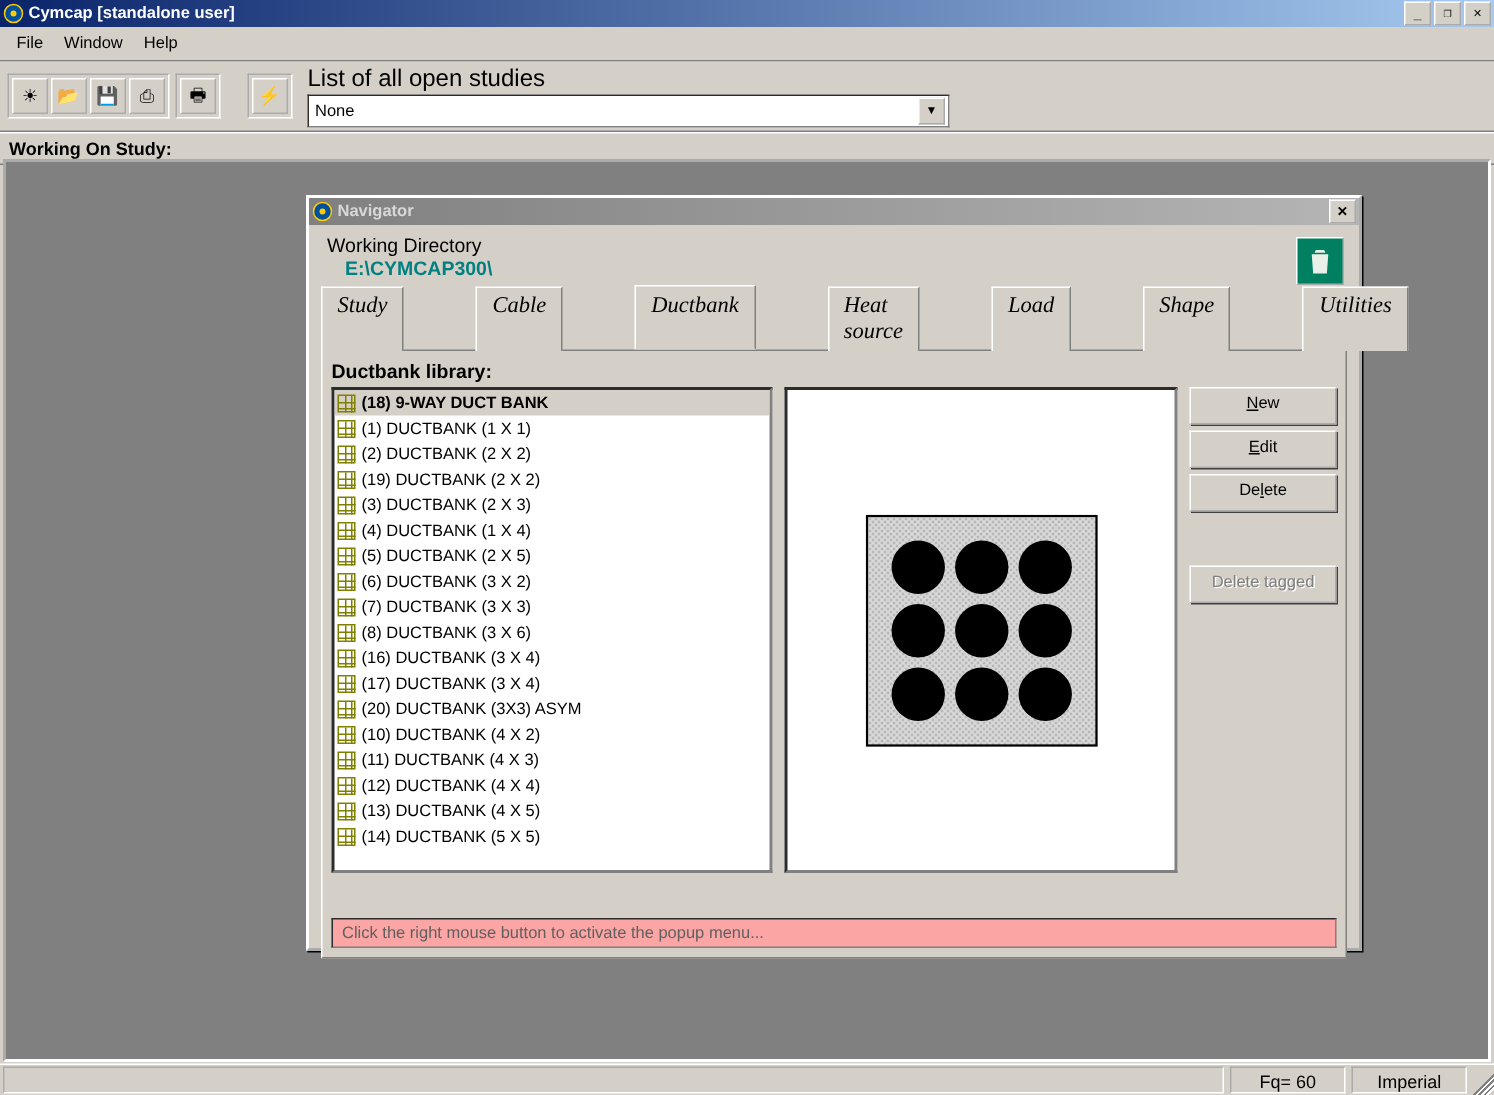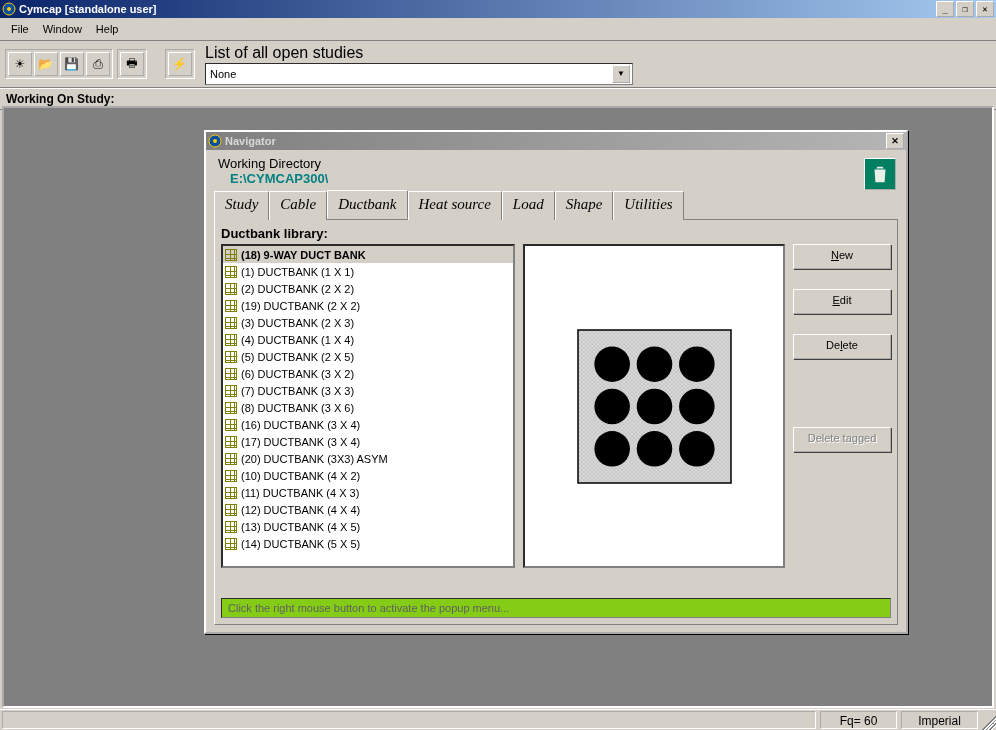--- a/index.html
+++ b/index.html
@@ -65,21 +65,21 @@
 
   .nav-body { padding: 4px 8px; }
   .wd-label { font-size: 13px; margin: 2px 0 0 4px; }
   .wd-path { font-size: 13px; color: #008080; font-weight: bold; margin: 0 0 4px 16px; }
   .trash-icon {
     position: absolute; right: 10px; top: 26px; width: 30px; height: 30px;
     background: #008060; border: 1px outset #fff; display: flex; align-items: center; justify-content: center; color: #fff; font-size: 18px;
   }
 
   
-  .tabstrip { display: flex; border-bottom: 1px solid #808080; margin-top: 2px; position: relative; }
+  .tabstrip { display: flex; border-bottom: 1px solid #808080; margin-top: 2px; position: relative; gap: 48px; }
   .tab {
     padding: 4px 10px 4px 10px; font-size: 15px; font-style: italic; font-family: "Times New Roman", serif;
     background: #d4d0c8; border: 1px solid #808080; border-bottom: none; position: relative; top: 1px;
     border-top-color: #fff; border-left-color: #fff;
   }
   .tab.active { background: #d4d0c8; border-bottom: 1px solid #d4d0c8; z-index: 2; padding-top: 5px; padding-bottom: 5px; top: 0; }
 
   .tab-content { border: 1px solid #808080; border-top: none; padding: 6px; background: #d4d0c8;
     border-left-color: #fff; height: 392px; position: relative;
   }
@@ -104,31 +104,31 @@
     border: 1px solid #808000; box-sizing: border-box;
     flex-shrink: 0;
   }
 
   .preview-pane {
     flex: 1; height: 320px; background: #fff; border: 2px inset #808080;
     display: flex; align-items: center; justify-content: center;
   }
   .ductbank-svg { }
 
-  .lib-buttons { display: flex; flex-direction: column; gap: 20px; width: 98px; }
+  .lib-buttons { display: flex; flex-direction: column; gap: 4px; width: 98px; }
   .win-btn {
     height: 23px; background: #d4d0c8; border: 1px outset #fff; box-shadow: 1px 1px 0 #404040;
     font-size: 11px; text-align: center; line-height: 21px; padding: 0 6px;
   }
   .win-btn.disabled { color: #808080; text-shadow: 1px 1px #fff; }
   .win-btn u { text-decoration: underline; }
 
   .hint-bar {
     position: absolute; bottom: 6px; left: 6px; right: 6px; height: 20px;
-    border: 1px inset #808080; background: #84cc16; color: #606060;
+    border: 1px inset #808080; background: #fca5a5; color: #606060;
     padding: 3px 6px; font-size: 11px; box-sizing: border-box;
   }
 
   
   .statusbar {
     position: absolute; bottom: 0; left: 0; right: 0; height: 20px;
     background: #d4d0c8; border-top: 1px solid #fff; display: flex; justify-content: flex-end;
   }
   .status-cell {
     border: 1px inset #fff; padding: 2px 10px; font-size: 12px; margin: 1px 2px;

